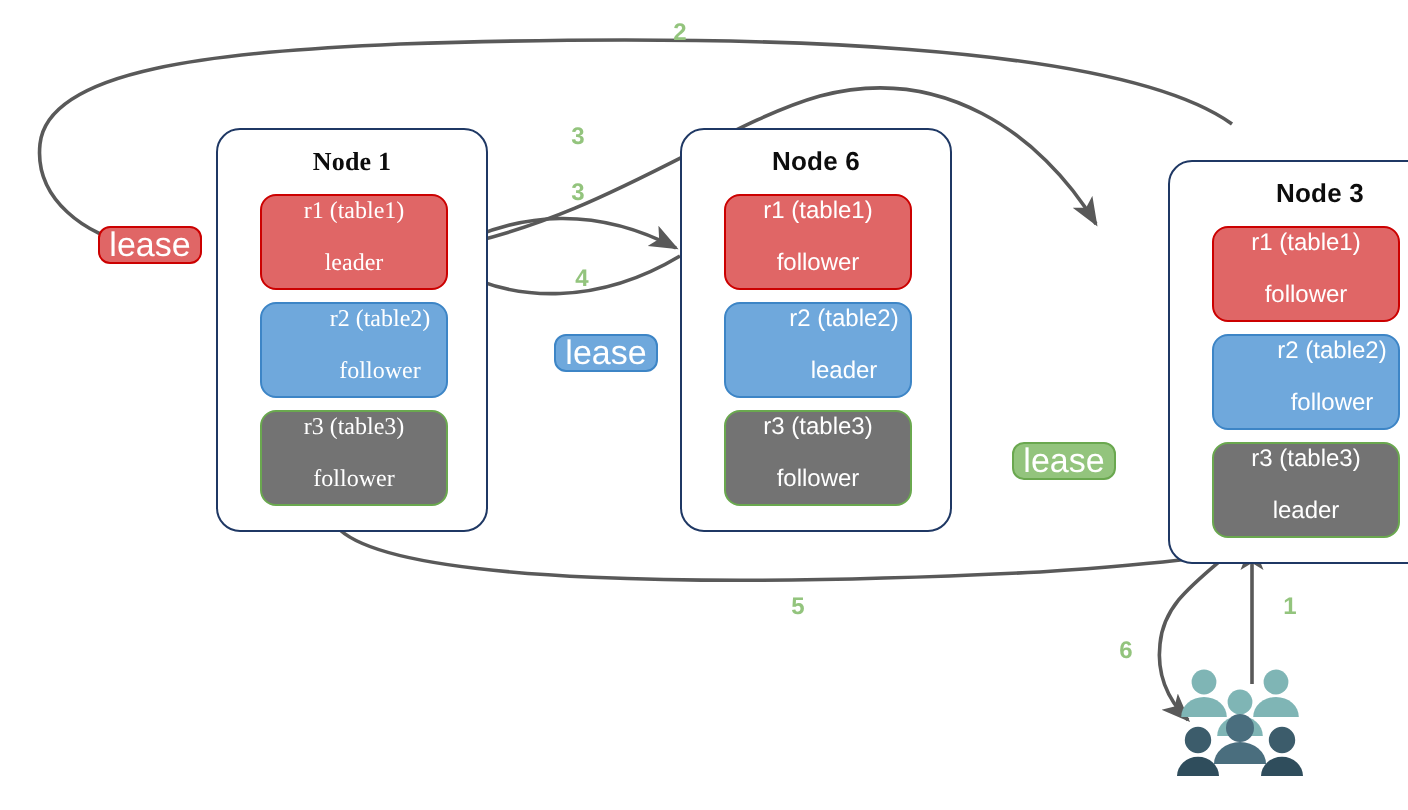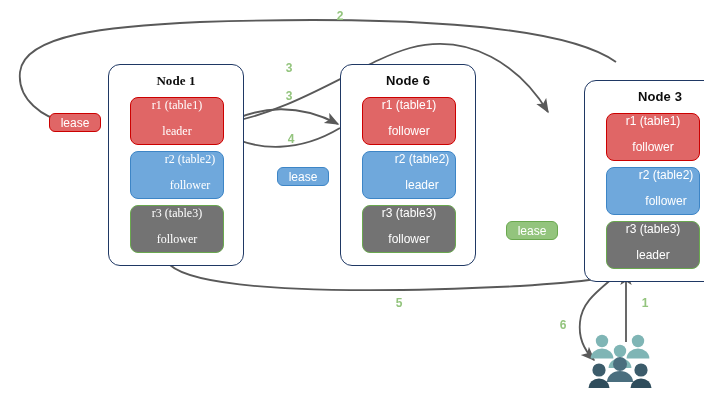--- a/index.html
+++ b/index.html
@@ -63,21 +63,21 @@
   .rep-green { background: #737373; border: 1.6px solid #6aa84f; }
 
   .lease {
     position: absolute;
     box-sizing: border-box;
     border-radius: 6px;
     display: flex;
     align-items: center;
     justify-content: center;
     color: #ffffff;
-    font-size: 12px;
+    font-size: 17px;
     height: 19px;
   }
   .lease-red   { background: #e06666; border: 1.6px solid #cc0000; }
   .lease-blue  { background: #6fa8dc; border: 1.6px solid #3d85c6; }
   .lease-green { background: #93c47d; border: 1.6px solid #6aa84f; }
 
   .step-label {
     position: absolute;
     color: #93c47d;
     font-size: 12px;

